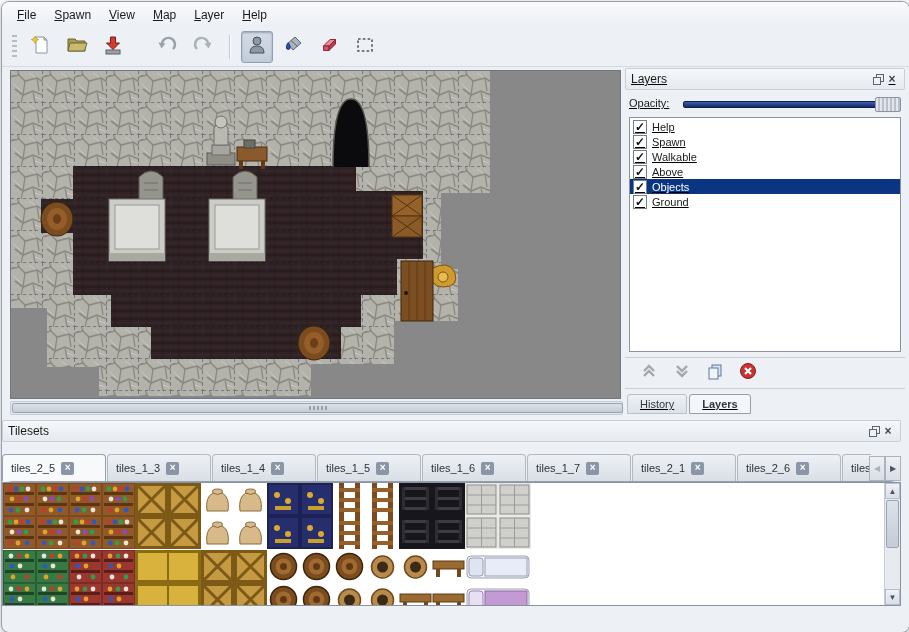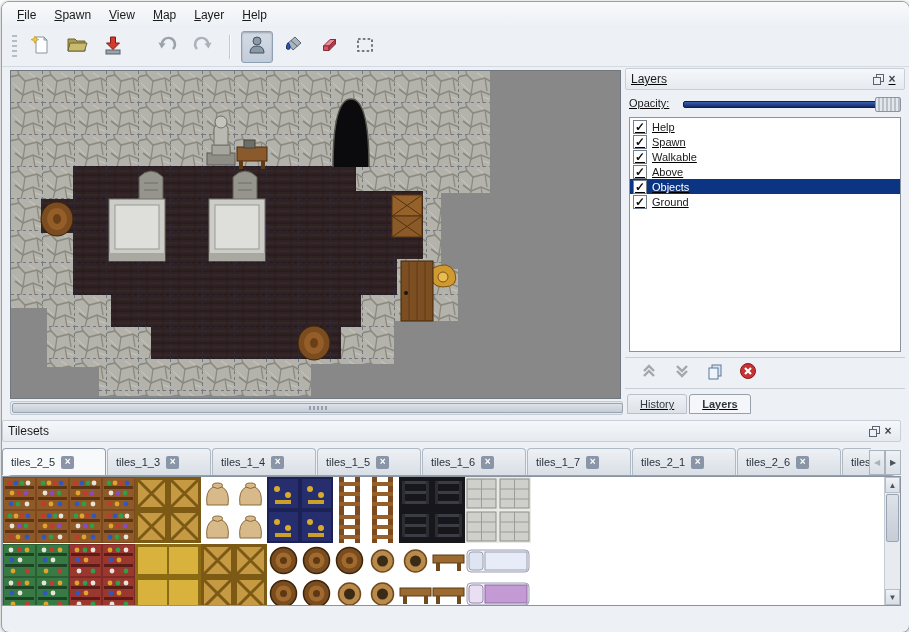--- a/index.html
+++ b/index.html
@@ -57,21 +57,21 @@
   .layer-toolbar{margin-top:5px;height:30px;display:flex;align-items:center;gap:13px;padding:0 14px;
     border-top:1px solid #c8cfd8;border-bottom:1px solid #c8cfd8;}
   .lt-btn{width:20px;height:20px;display:flex;align-items:center;justify-content:center;}
   .dock-tabs{margin-top:auto;display:flex;padding:2px 2px 0 2px;gap:2px;align-items:center;}
   .dock-tab{font-size:11px;color:#30383f;padding:3px 12px;border:1px solid #b8c1cb;
     border-radius:3px 3px 0 0;background:linear-gradient(#eef1f5,#dde2e9);}
   .dock-tab.active{background:#f4f6f9;font-weight:bold;border-color:#96a0ac;}
   
   .tilesets-panel{position:absolute;left:0;top:418px;width:899px;height:186px;
     display:flex;flex-direction:column;}
-  .ts-tabrow{position:relative;height:27px;margin-top:6px;border-bottom:1px solid #96a0ac;border-radius:11px;}
+  .ts-tabrow{position:relative;height:27px;margin-top:12px;border-bottom:1px solid #96a0ac;border-radius:11px;}
   .ts-tabs{display:flex;gap:1px;height:100%;overflow:hidden;margin-right:30px;}
   .ts-tab{flex:none;display:flex;align-items:center;gap:6px;min-width:86px;padding:0 8px;
     font-size:11px;color:#2a323a;border:1px solid #b0bac4;border-bottom:none;border-radius:4px 4px 0 0;
     background:linear-gradient(#eef1f5,#d9dfe6);}
   .ts-tab.active{background:#f7f9fb;border-color:#96a0ac;position:relative;z-index:2;
     box-shadow:0 2px 0 #f7f9fb;}
   .ts-close{width:13px;height:13px;border-radius:2px;background:#8a96a8;color:#fff;font-size:10px;
     font-weight:bold;display:flex;align-items:center;justify-content:center;line-height:1;}
   .ts-arrows{position:absolute;right:0;top:2px;display:flex;}
   .ts-arrow{width:14px;height:23px;display:flex;align-items:center;justify-content:center;font-size:8px;

